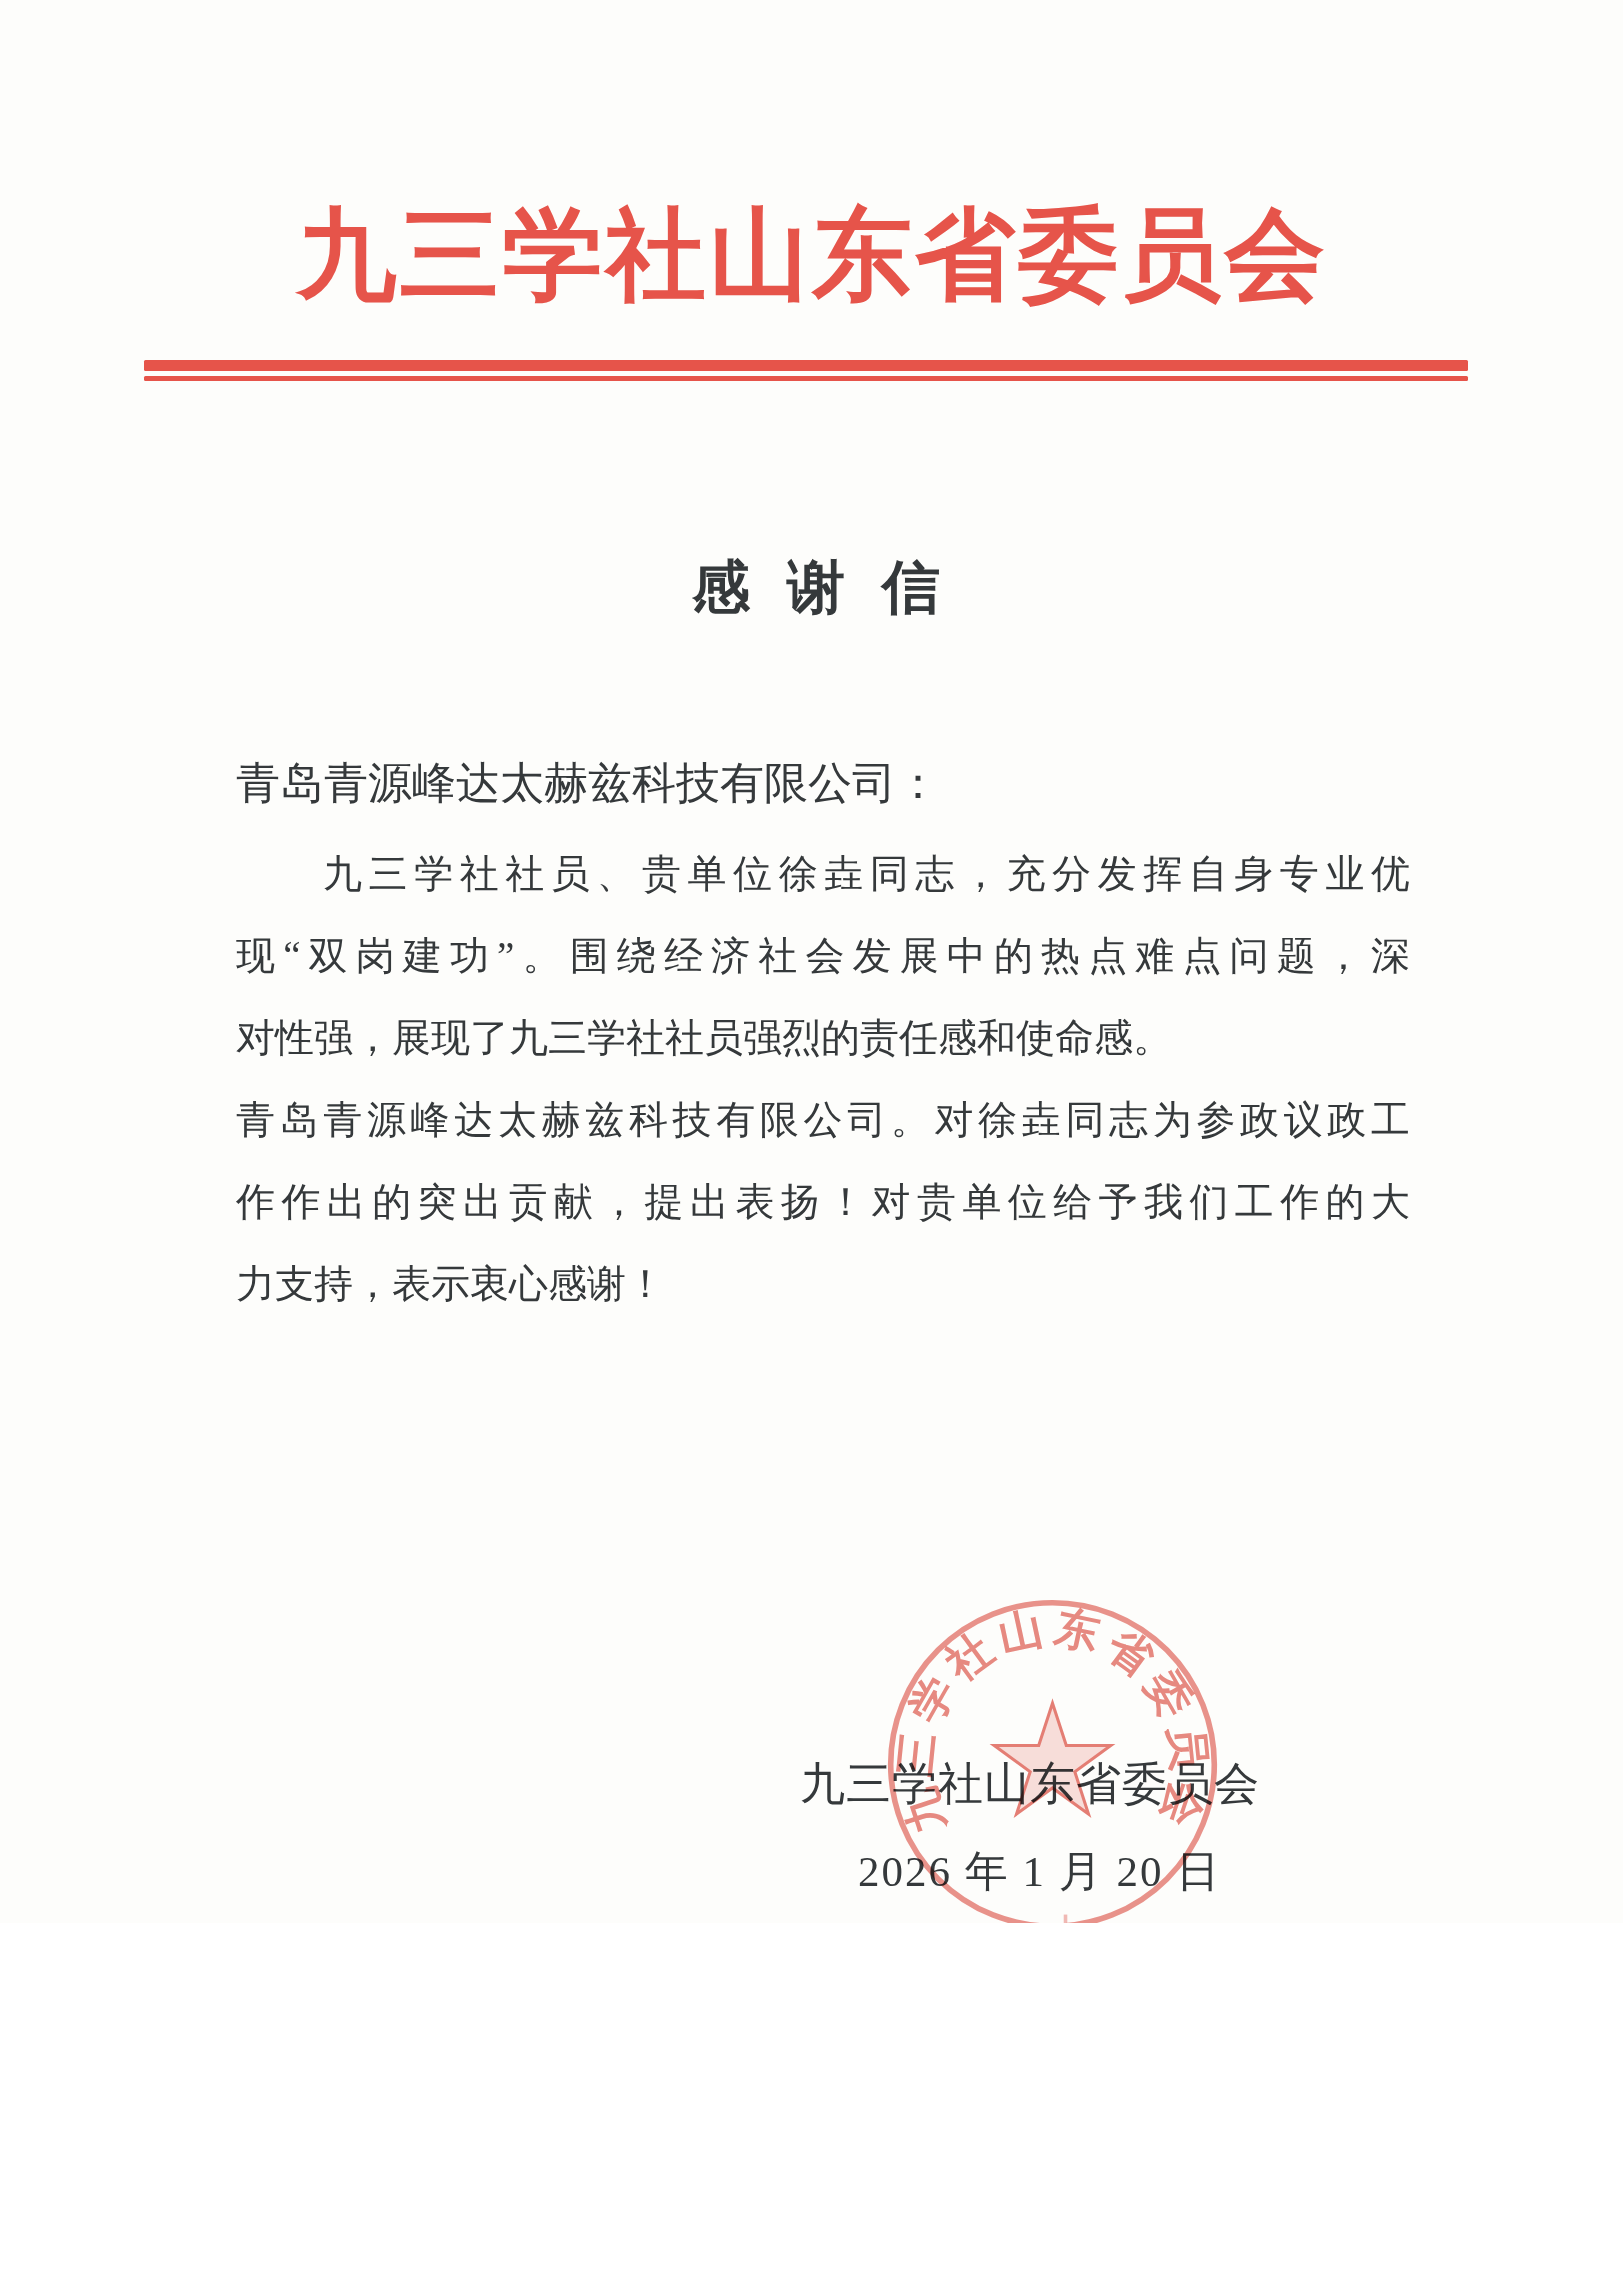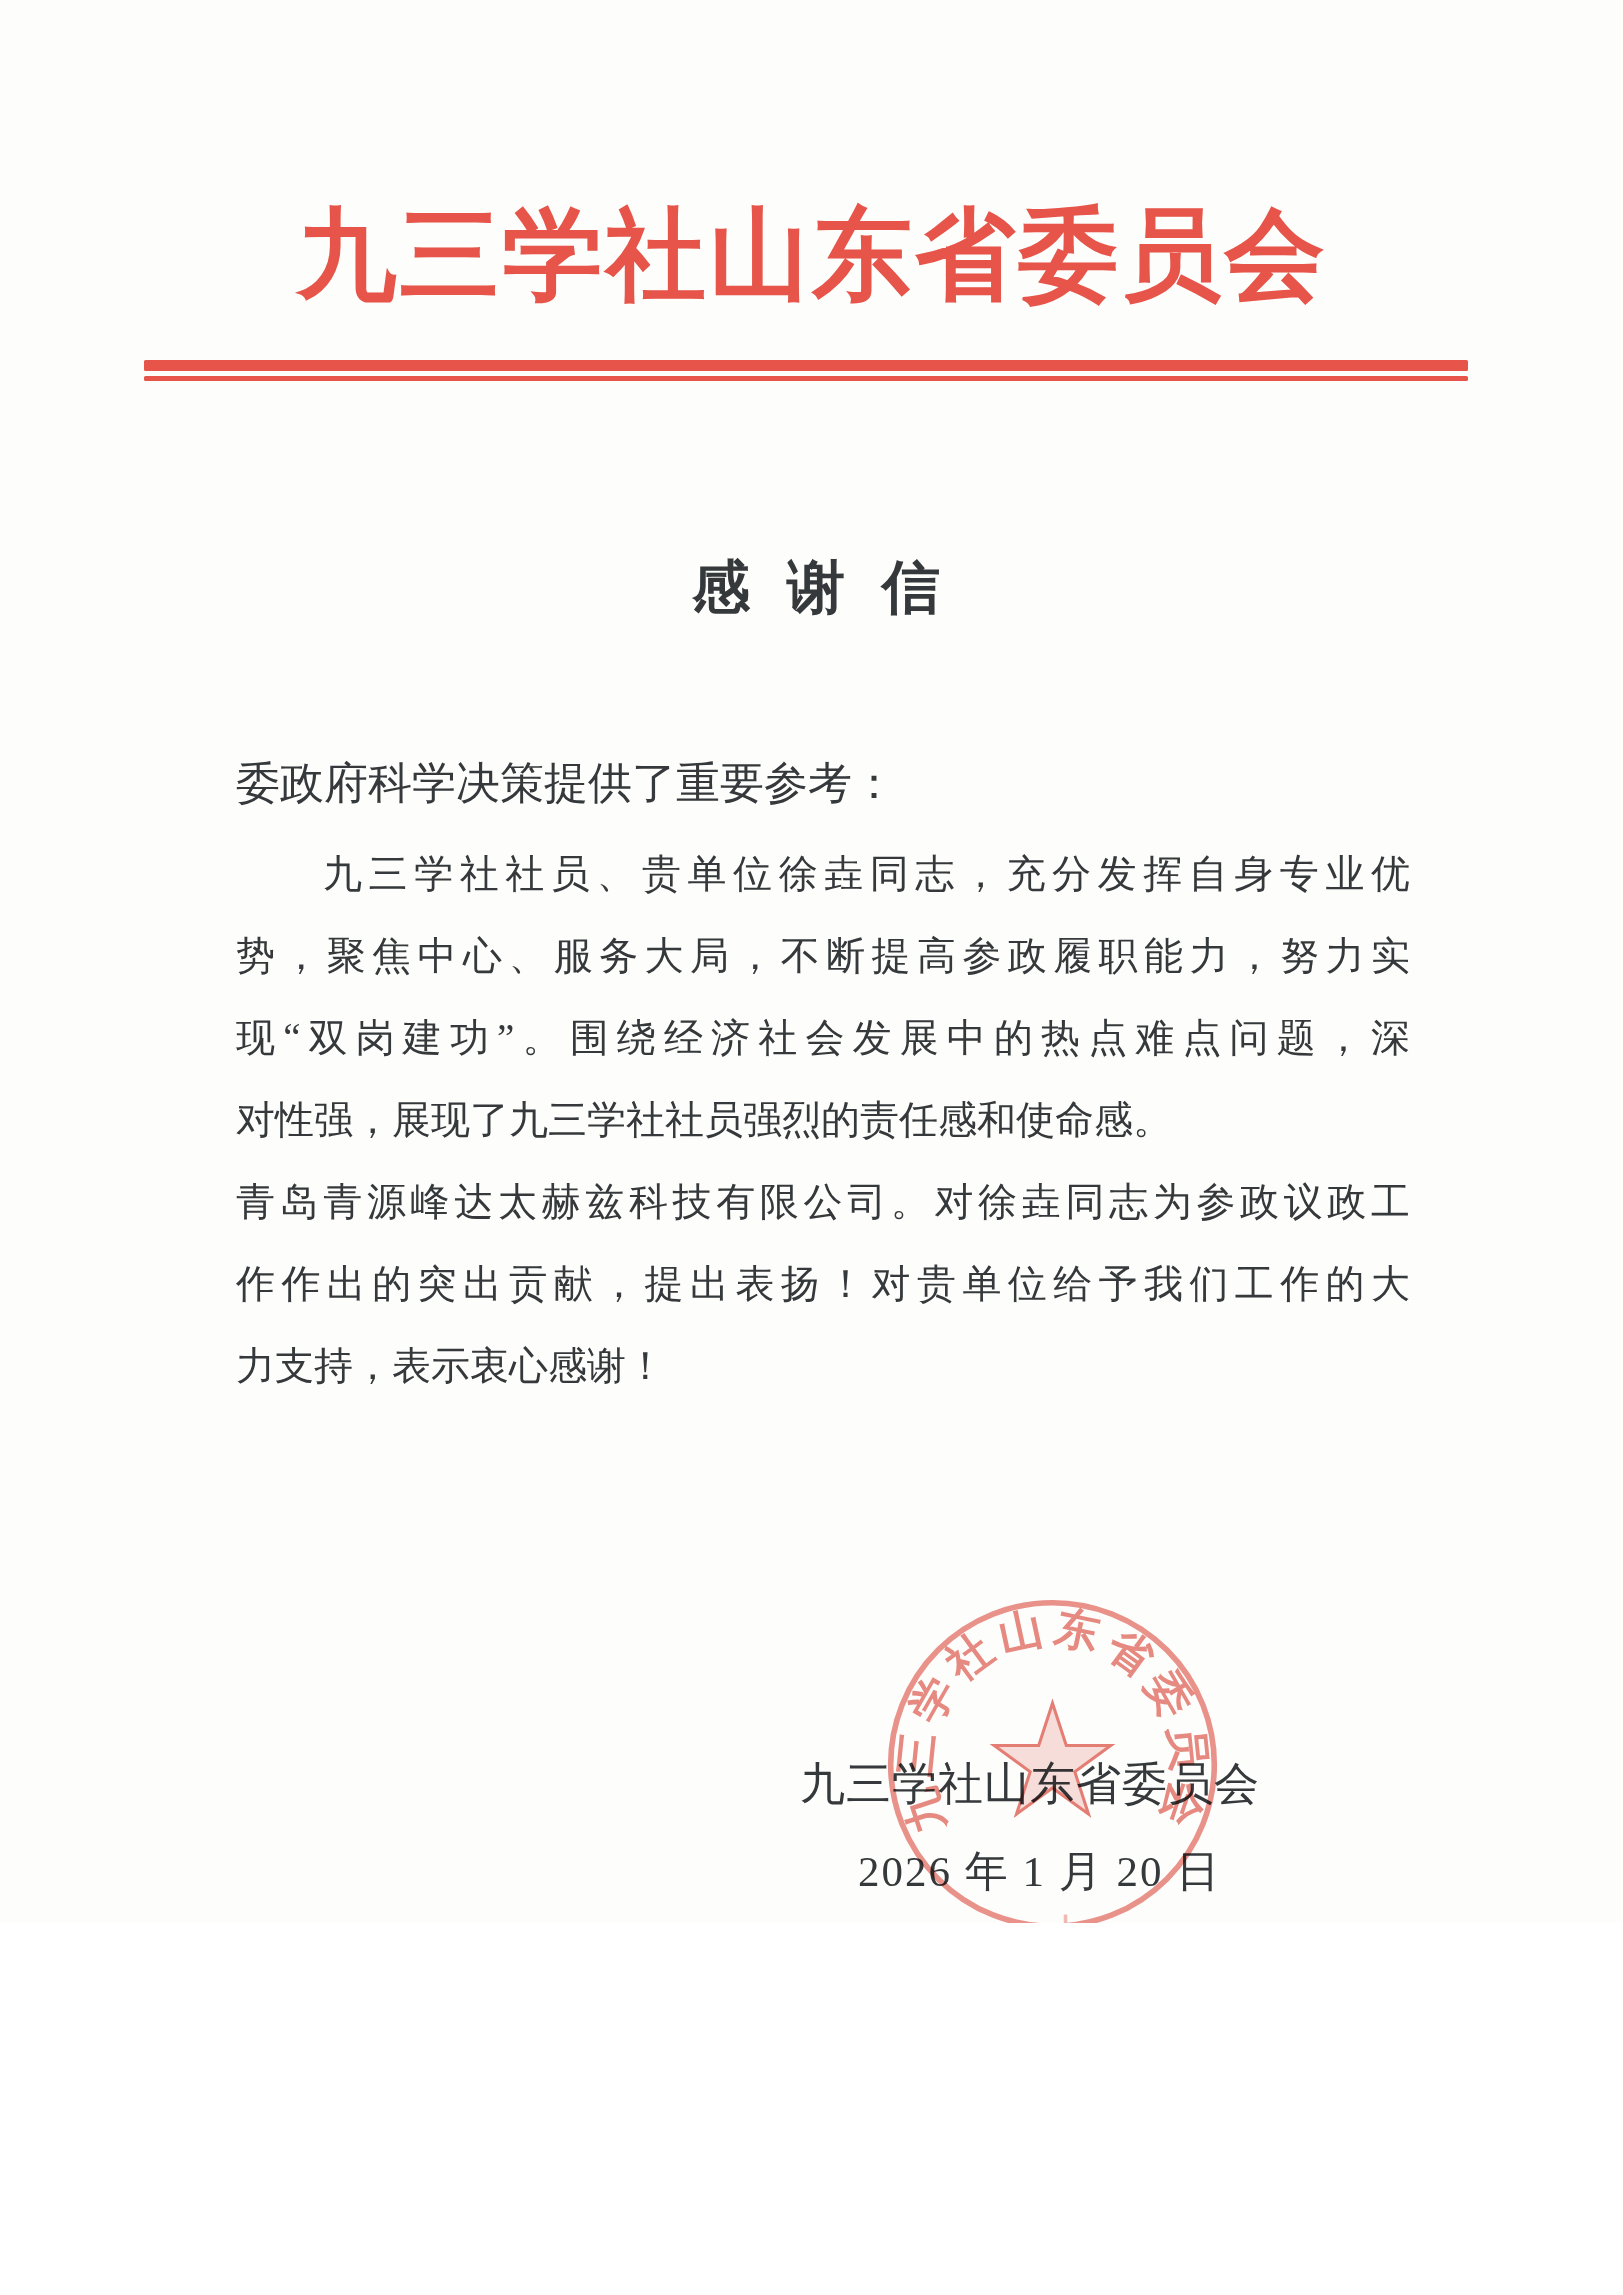--- a/index.html
+++ b/index.html
@@ -63,25 +63,24 @@
 <body>
 
 <div class="page">
 
   <div class="letterhead">九三学社山东省委员会</div>
   <div class="rule rule-top-thick"></div>
   <div class="rule rule-top-thin"></div>
 
   <h1 class="doc-title">感 谢 信</h1>
 
-  <div class="salutation">委政府科学决策提供了重要参考：</div>
+  <div class="salutation">青岛青源峰达太赫兹科技有限公司：</div>
 
   <div class="body-block">
       <div class="line indent">九三学社社员、贵单位徐垚同志，充分发挥自身专业优</div>
-      <div class="line">势，聚焦中心、服务大局，不断提高参政履职能力，努力实</div>
       <div class="line">现“双岗建功”。围绕经济社会发展中的热点难点问题，深</div>
       <div class="line last">对性强，展现了九三学社社员强烈的责任感和使命感。</div>
       <div class="line">青岛青源峰达太赫兹科技有限公司。对徐垚同志为参政议政工</div>
       <div class="line">作作出的突出贡献，提出表扬！对贵单位给予我们工作的大</div>
       <div class="line last">力支持，表示衷心感谢！</div>
     </div>
 
   <div class="signature">九三学社山东省委员会</div>
   <div class="date">2026 年 1 月 20 日</div>
 

